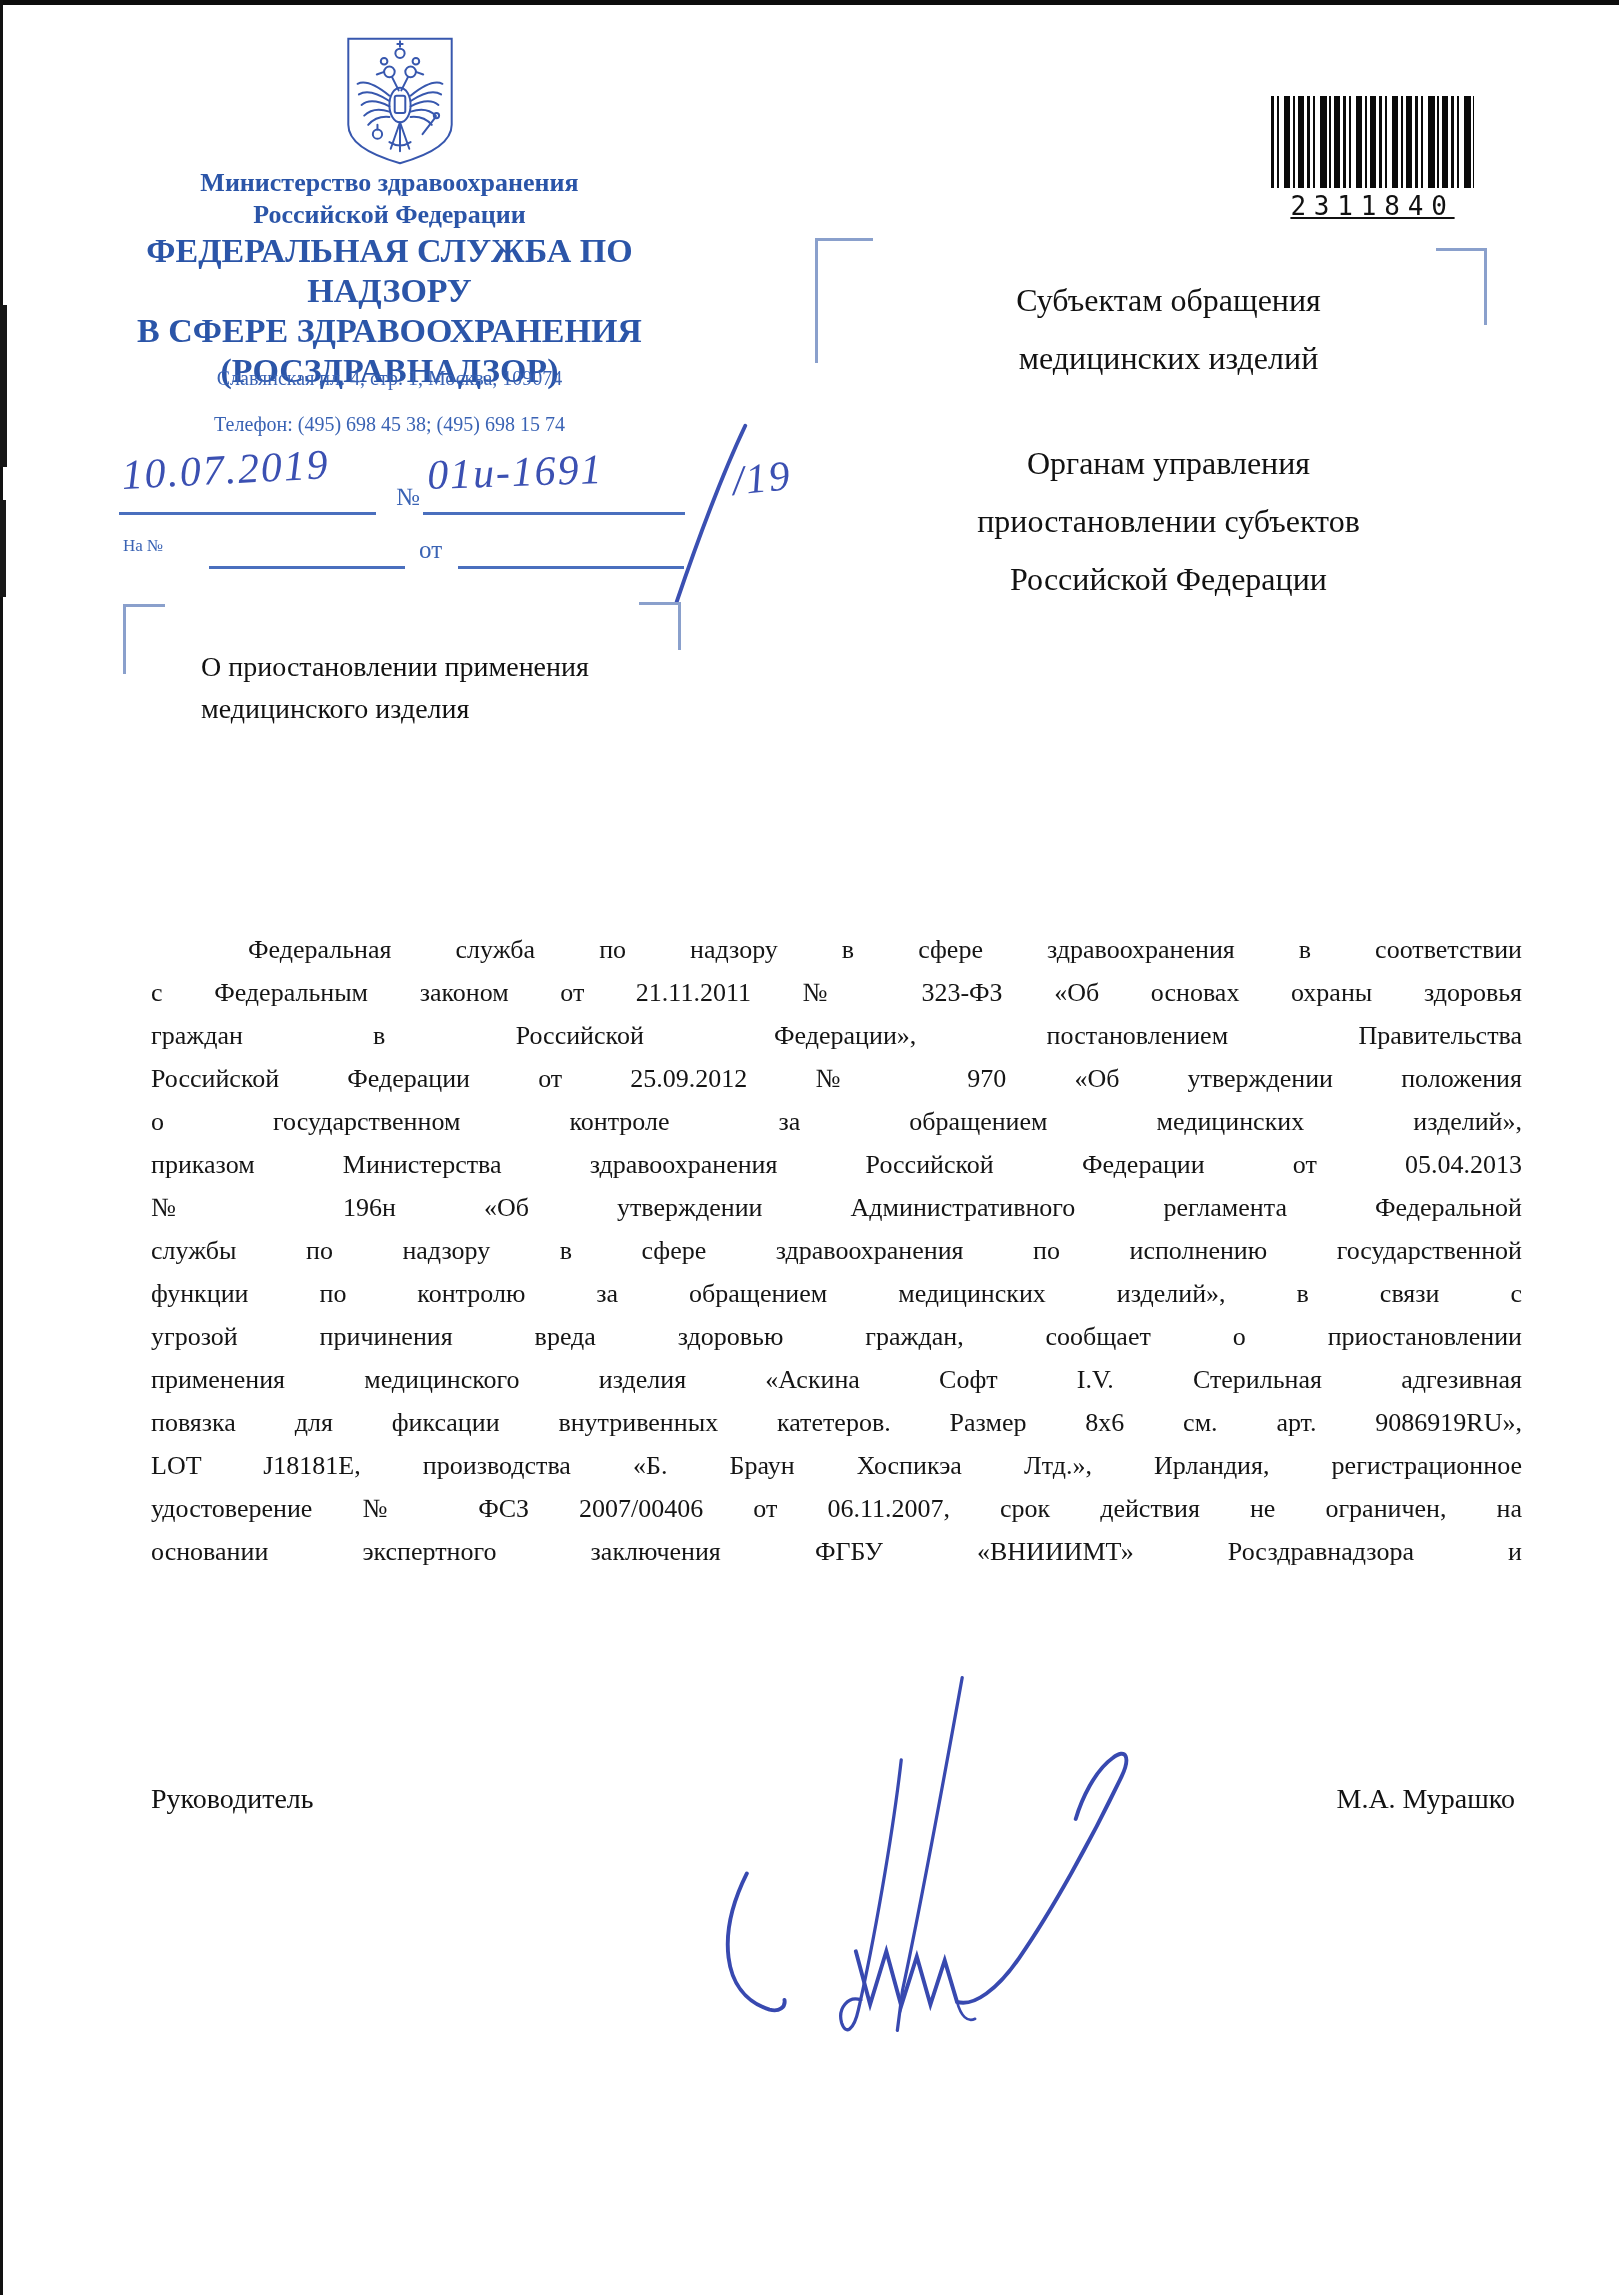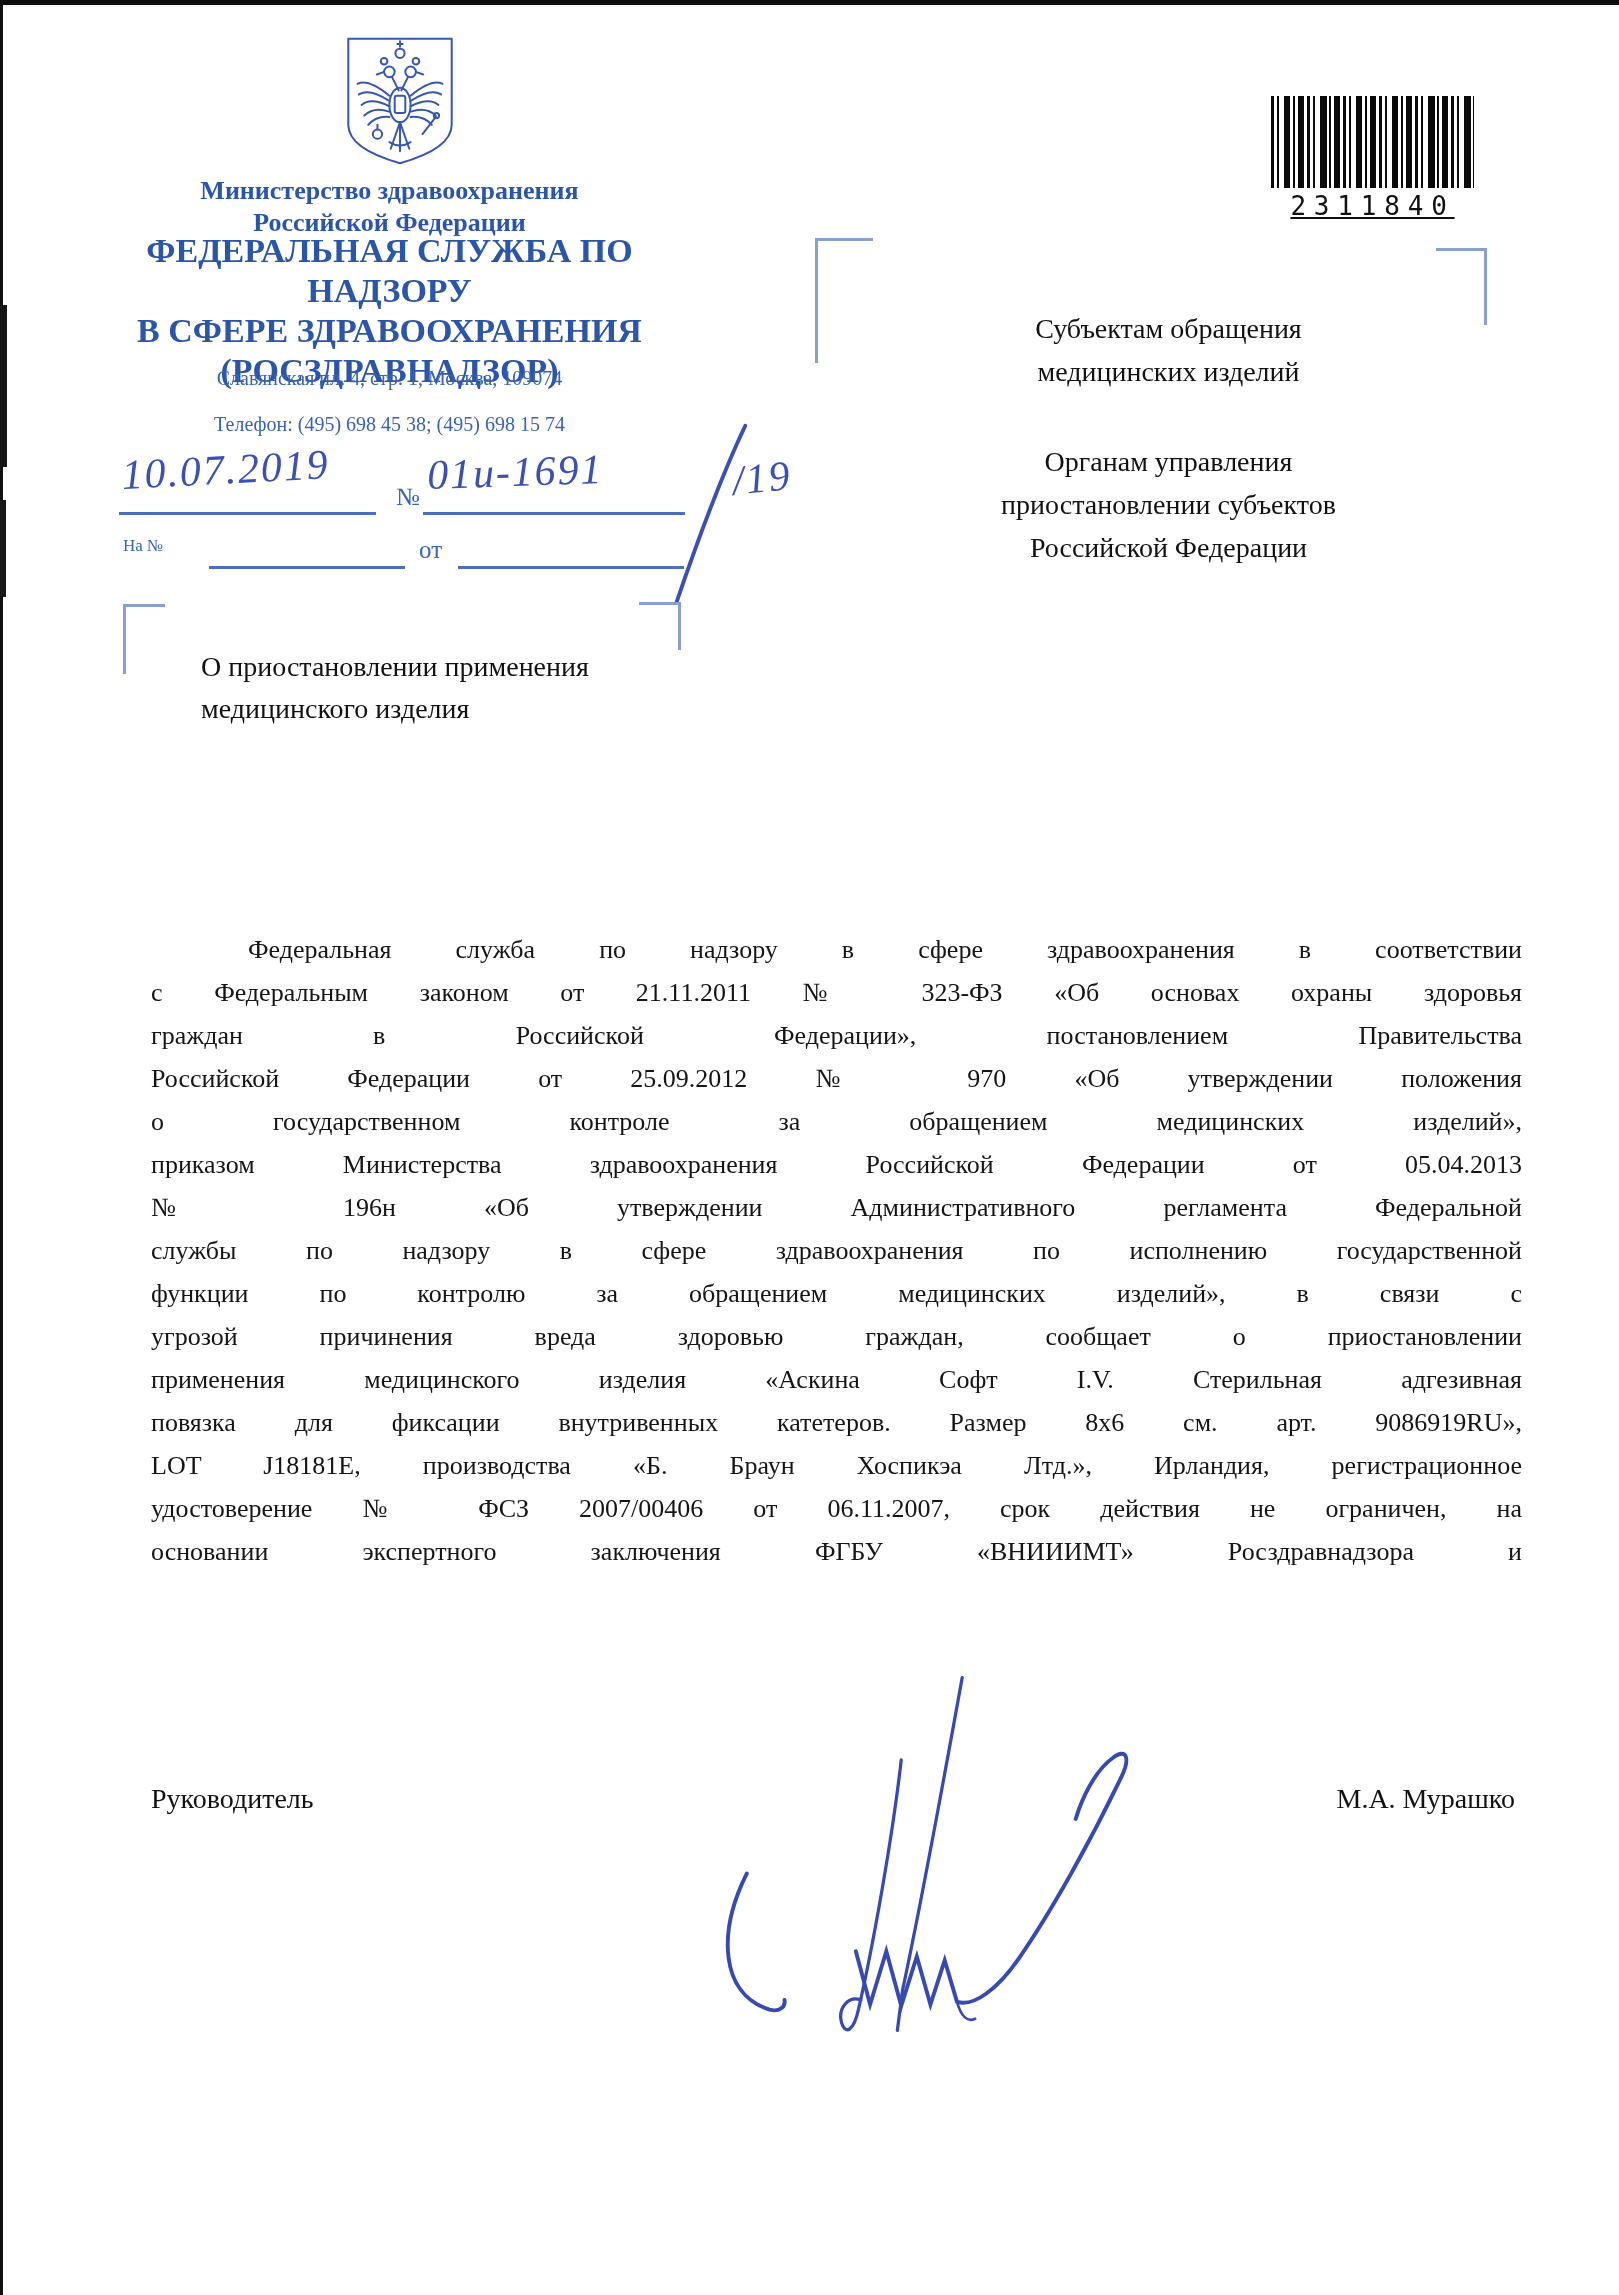--- a/index.html
+++ b/index.html
@@ -15,21 +15,21 @@
   .edge-left{position:absolute;left:0;top:0;width:3.2px;height:2295px;background:#111;}
   .edge-bump1{position:absolute;left:0;top:305px;width:7.1px;height:162px;background:#161616;}
   .edge-bump2{position:absolute;left:0;top:500px;width:5.8px;height:97px;background:#181818;}
 
   .abs{position:absolute;}
   .prelines{white-space:pre-line;}
 
   
   .ministry{
     left:91px;top:167px;width:597px;text-align:center;
-    font-weight:bold;font-size:26px;line-height:32px;color:#2b55a8;margin-top:8px;
+    font-weight:bold;font-size:26px;line-height:32px;color:#2b55a8;
   }
   .service{
     left:78px;top:231px;width:623px;text-align:center;
     font-weight:bold;font-size:34px;line-height:40px;color:#2b55a8;
   }
   .org-address{left:91px;top:367px;width:597px;text-align:center;font-size:20px;color:#3a63b4;}
   .org-phone{left:91px;top:413px;width:597px;text-align:center;font-size:20px;color:#3a63b4;}
 
   
   .hw{color:#3b50b2;font-style:italic;letter-spacing:1.9px;}
@@ -63,21 +63,21 @@
       #0a0a0a 0px,#0a0a0a 3.2px,#ffffff 3.2px,#ffffff 5.8px,
       #0a0a0a 5.8px,#0a0a0a 7.8px,#ffffff 7.8px,#ffffff 13px,
       #0a0a0a 13px,#0a0a0a 19.5px,#ffffff 19.5px,#ffffff 22px,
       #0a0a0a 22px,#0a0a0a 24px,#ffffff 24px,#ffffff 27px,
       #0a0a0a 27px,#0a0a0a 33px,#ffffff 33px,#ffffff 36px);
   }
   .barcode-number{font-family:"DejaVu Sans Mono", monospace;font-size:26px;color:#111;letter-spacing:7.8px;margin-top:2.6px;text-decoration:underline;}
 
   
   .addressees{left:844px;top:271px;width:649px;text-align:center;color:#121212;}
-  .addressee{font-size:28px;line-height:43px;margin-bottom:47px;margin-top:36px;}
+  .addressee{font-size:32px;line-height:58px;margin-bottom:47px;}
 
   
   .subject{left:201px;top:646px;width:480px;font-size:28px;line-height:42px;color:#121212;}
 
   
   .body-main{
     left:151px;top:928px;width:1371px;
     font-size:26px;line-height:43px;color:#151515;
     text-align:justify;text-align-last:justify;
     white-space:pre-line;text-indent:97px;word-spacing:2.6px;

